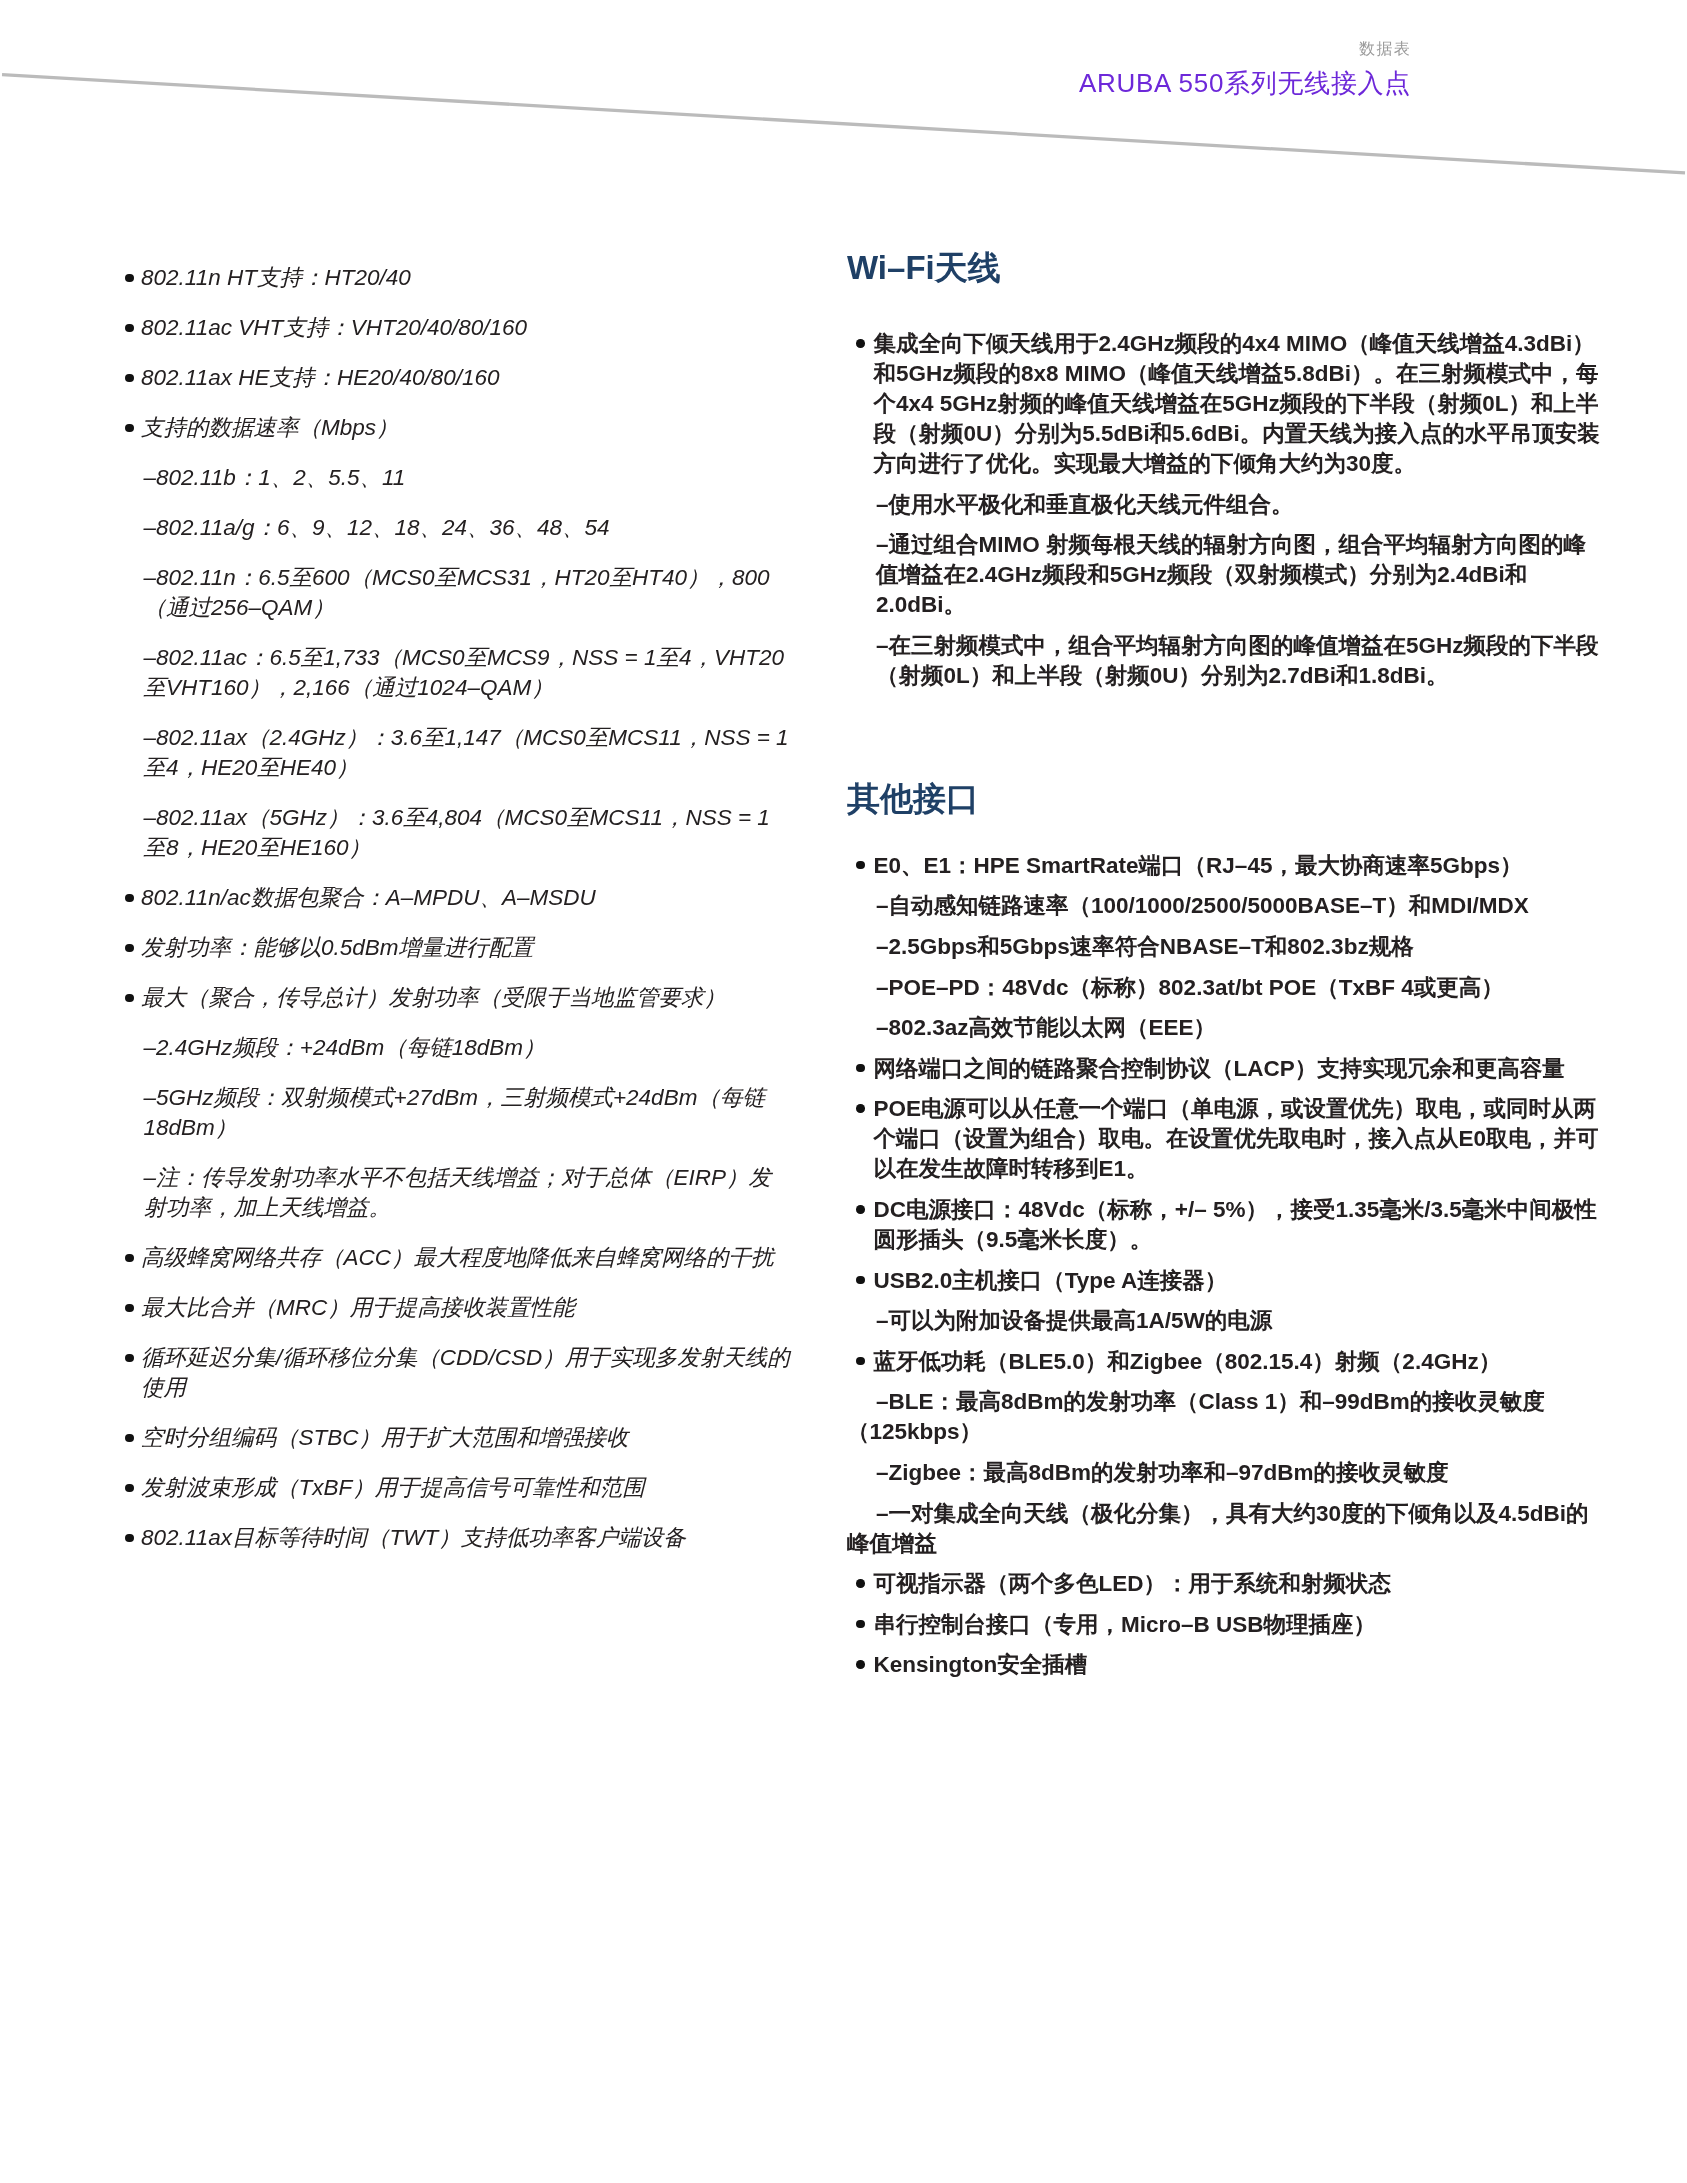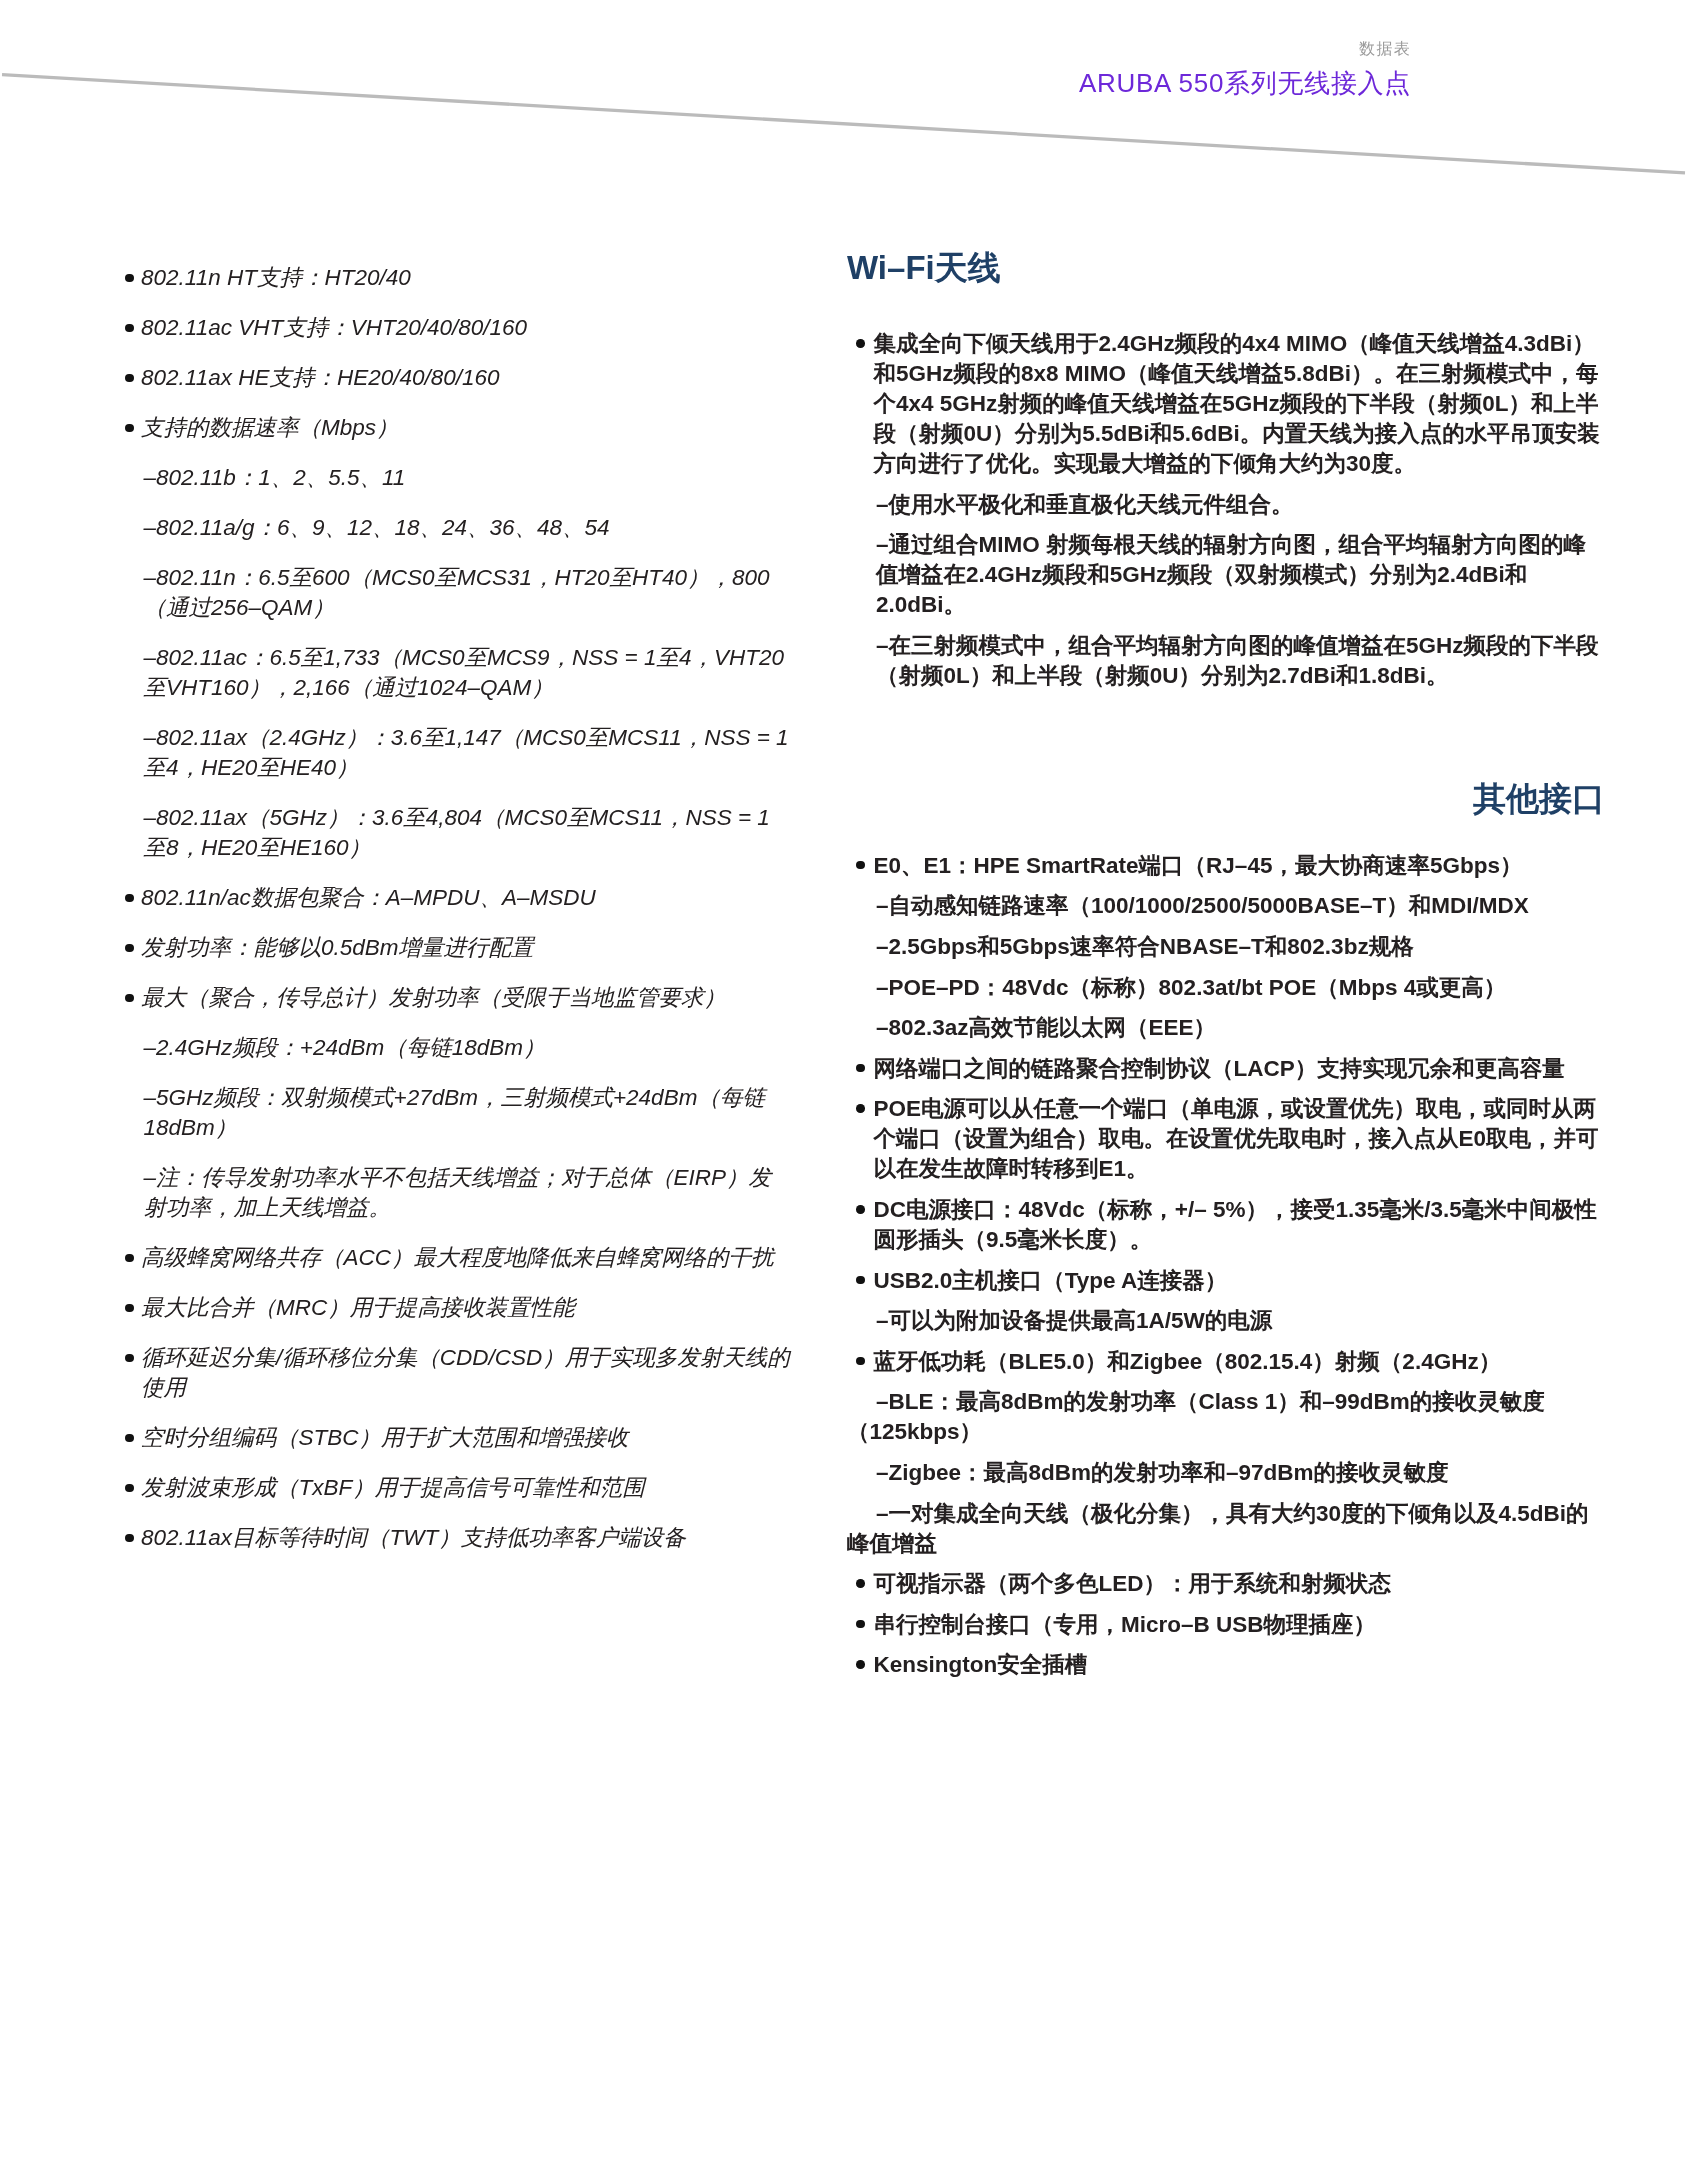--- a/index.html
+++ b/index.html
@@ -64,21 +64,20 @@
     font-weight: bold;
     color: #1f4066;
     line-height: 30px;
     margin: 0 0 46px 0;
   }
   .section-other {
     margin-top: 93px;
   }
   .section-other .section-heading {
     margin-bottom: 37px;
-    text-align: right;
   }
   
   .item {
     position: relative;
     margin: 0 0 20px 0;
   }
   .col-right .item {
     margin-bottom: 10.6px;
     font-weight: bold;
   }
@@ -163,21 +162,21 @@
         <div class="item item-sub"><span>–在三射频模式中，组合平均辐射方向图的峰值增益在5GHz频段的下半段（射频0L）和上半段（射频0U）分别为2.7dBi和1.8dBi。</span></div>
       </div>
   </div>
 
   <div class="section section-other">
     <h2 class="section-heading">其他接口</h2>
     <div id="other-items">
         <div class="item item-bullet"><span>E0、E1：HPE SmartRate端口（RJ–45，最大协商速率5Gbps）</span></div>
         <div class="item item-subflush"><span>–自动感知链路速率（100/1000/2500/5000BASE–T）和MDI/MDX</span></div>
         <div class="item item-subflush"><span>–2.5Gbps和5Gbps速率符合NBASE–T和802.3bz规格</span></div>
-        <div class="item item-subflush"><span>–POE–PD：48Vdc（标称）802.3at/bt POE（Mbps 4或更高）</span></div>
+        <div class="item item-subflush"><span>–POE–PD：48Vdc（标称）802.3at/bt POE（TxBF 4或更高）</span></div>
         <div class="item item-subflush"><span>–802.3az高效节能以太网（EEE）</span></div>
         <div class="item item-bullet"><span>网络端口之间的链路聚合控制协议（LACP）支持实现冗余和更高容量</span></div>
         <div class="item item-bullet"><span>POE电源可以从任意一个端口（单电源，或设置优先）取电，或同时从两个端口（设置为组合）取电。在设置优先取电时，接入点从E0取电，并可以在发生故障时转移到E1。</span></div>
         <div class="item item-bullet"><span>DC电源接口：48Vdc（标称，+/– 5%），接受1.35毫米/3.5毫米中间极性圆形插头（9.5毫米长度）。</span></div>
         <div class="item item-bullet"><span>USB2.0主机接口（Type A连接器）</span></div>
         <div class="item item-subflush"><span>–可以为附加设备提供最高1A/5W的电源</span></div>
         <div class="item item-bullet"><span>蓝牙低功耗（BLE5.0）和Zigbee（802.15.4）射频（2.4GHz）</span></div>
         <div class="item item-subflush"><span>–BLE：最高8dBm的发射功率（Class 1）和–99dBm的接收灵敏度（125kbps）</span></div>
         <div class="item item-subflush"><span>–Zigbee：最高8dBm的发射功率和–97dBm的接收灵敏度</span></div>
         <div class="item item-subflush"><span>–一对集成全向天线（极化分集），具有大约30度的下倾角以及4.5dBi的峰值增益</span></div>

